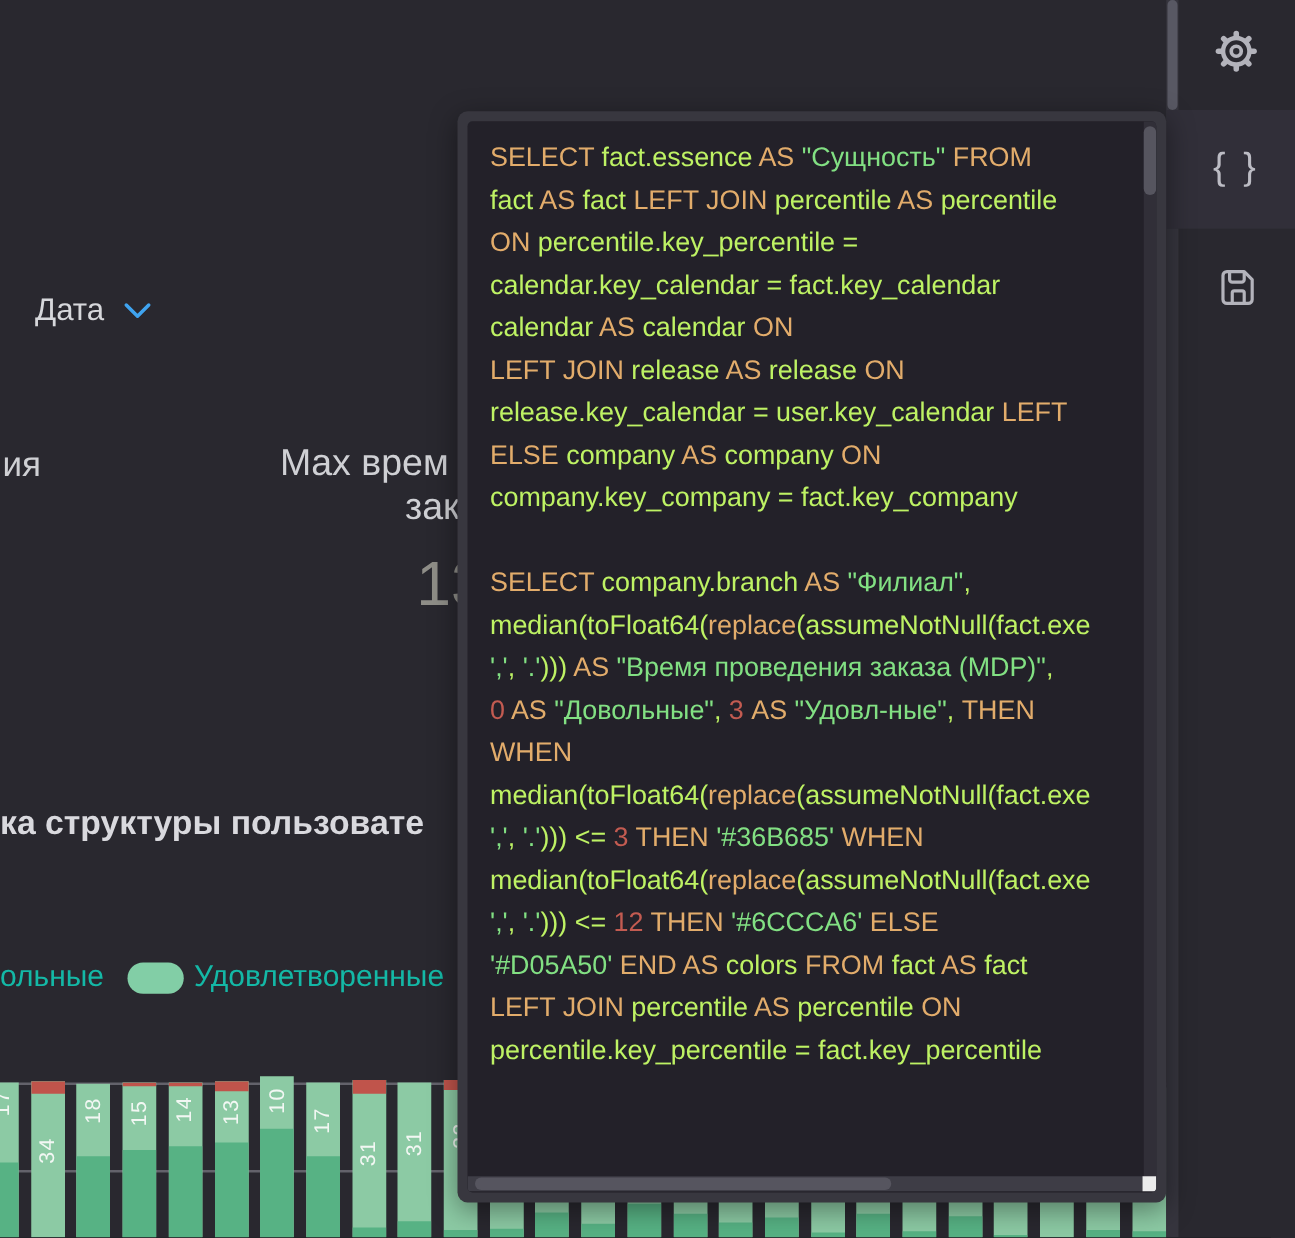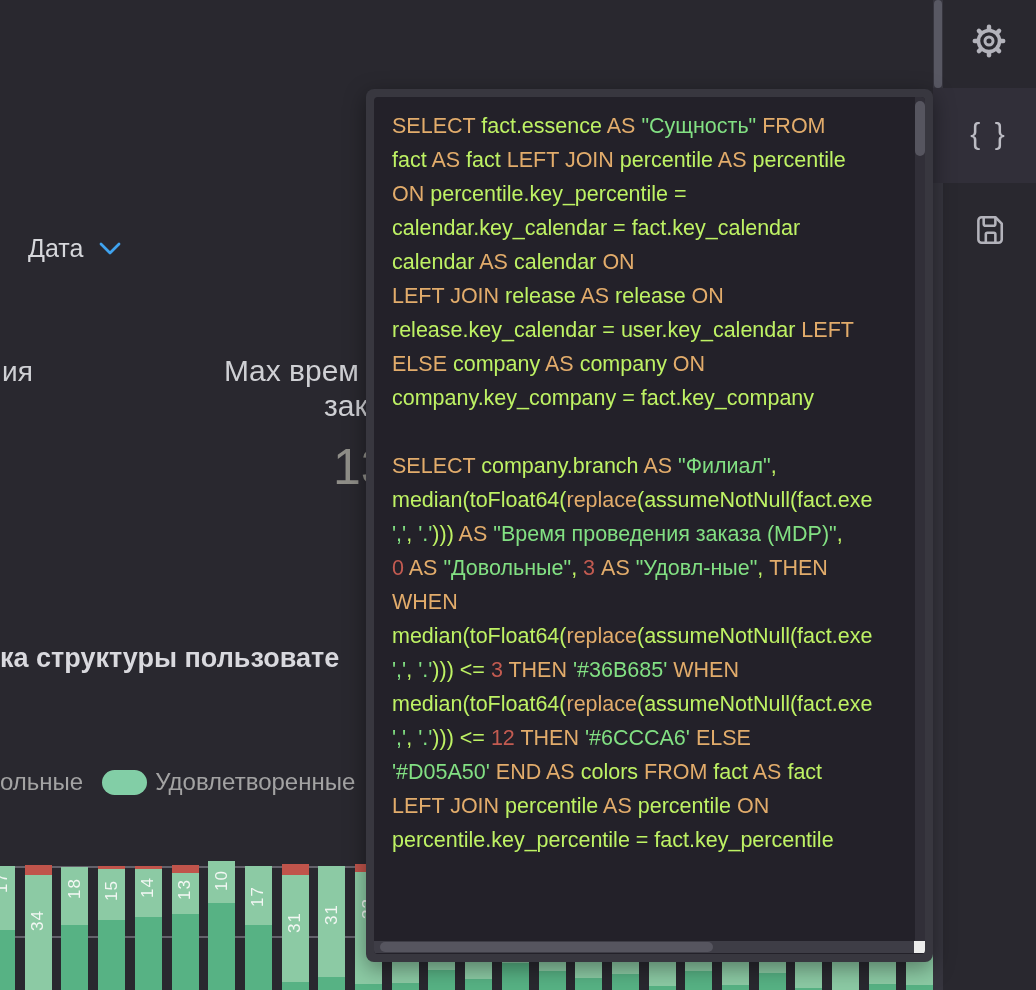--- a/index.html
+++ b/index.html
@@ -9,21 +9,21 @@
 
   
   .date-filter{left:28px;top:234px;display:flex;align-items:center;gap:16px;z-index:1;cursor:pointer;}
   .date-label{font-size:25px;color:#D6D7DB;}
   .cut-text-left{left:2px;top:356px;font-size:28px;color:#CFD0D4;z-index:1;}
   .metric-title-1{left:224px;top:354px;font-size:30px;color:#CFD0D4;z-index:1;white-space:nowrap;}
   .metric-title-2{left:324px;top:389px;font-size:30px;color:#CFD0D4;z-index:1;white-space:nowrap;}
   .metric-value{left:333px;top:438px;font-size:50px;font-weight:500;color:#8F8E88;z-index:1;white-space:nowrap;}
   .section-title{left:0;top:643px;font-size:27px;font-weight:700;color:#D9D9DE;z-index:1;white-space:nowrap;}
   .legend{left:0;top:768px;display:flex;align-items:center;z-index:1;}
-  .legend-label{font-size:24px;color:#a3a3a3;white-space:nowrap;}
+  .legend-label{font-size:24px;color:#14b8a6;white-space:nowrap;}
   .legend-swatch{width:45px;height:25px;border-radius:13px;background:#82CEA6;margin:0 8px 0 19px;}
 
   
   .gridline{left:0;width:933px;height:2px;background:#63626B;z-index:1;}
   .bars{left:0;top:0;width:1036px;height:990px;z-index:2;pointer-events:none;}
   .bar{position:absolute;width:27px;background:#8CCAA4;overflow:hidden;}
   .bar-cap{position:absolute;left:0;top:0;width:100%;background:#C0544B;}
   .bar-dark{position:absolute;left:0;bottom:0;width:100%;background:#57B284;}
   .bar-label{position:absolute;left:50%;transform:translateX(-50%) rotate(180deg);
              writing-mode:vertical-rl;font-size:17px;font-weight:500;color:#F2F7F3;letter-spacing:1px;}

